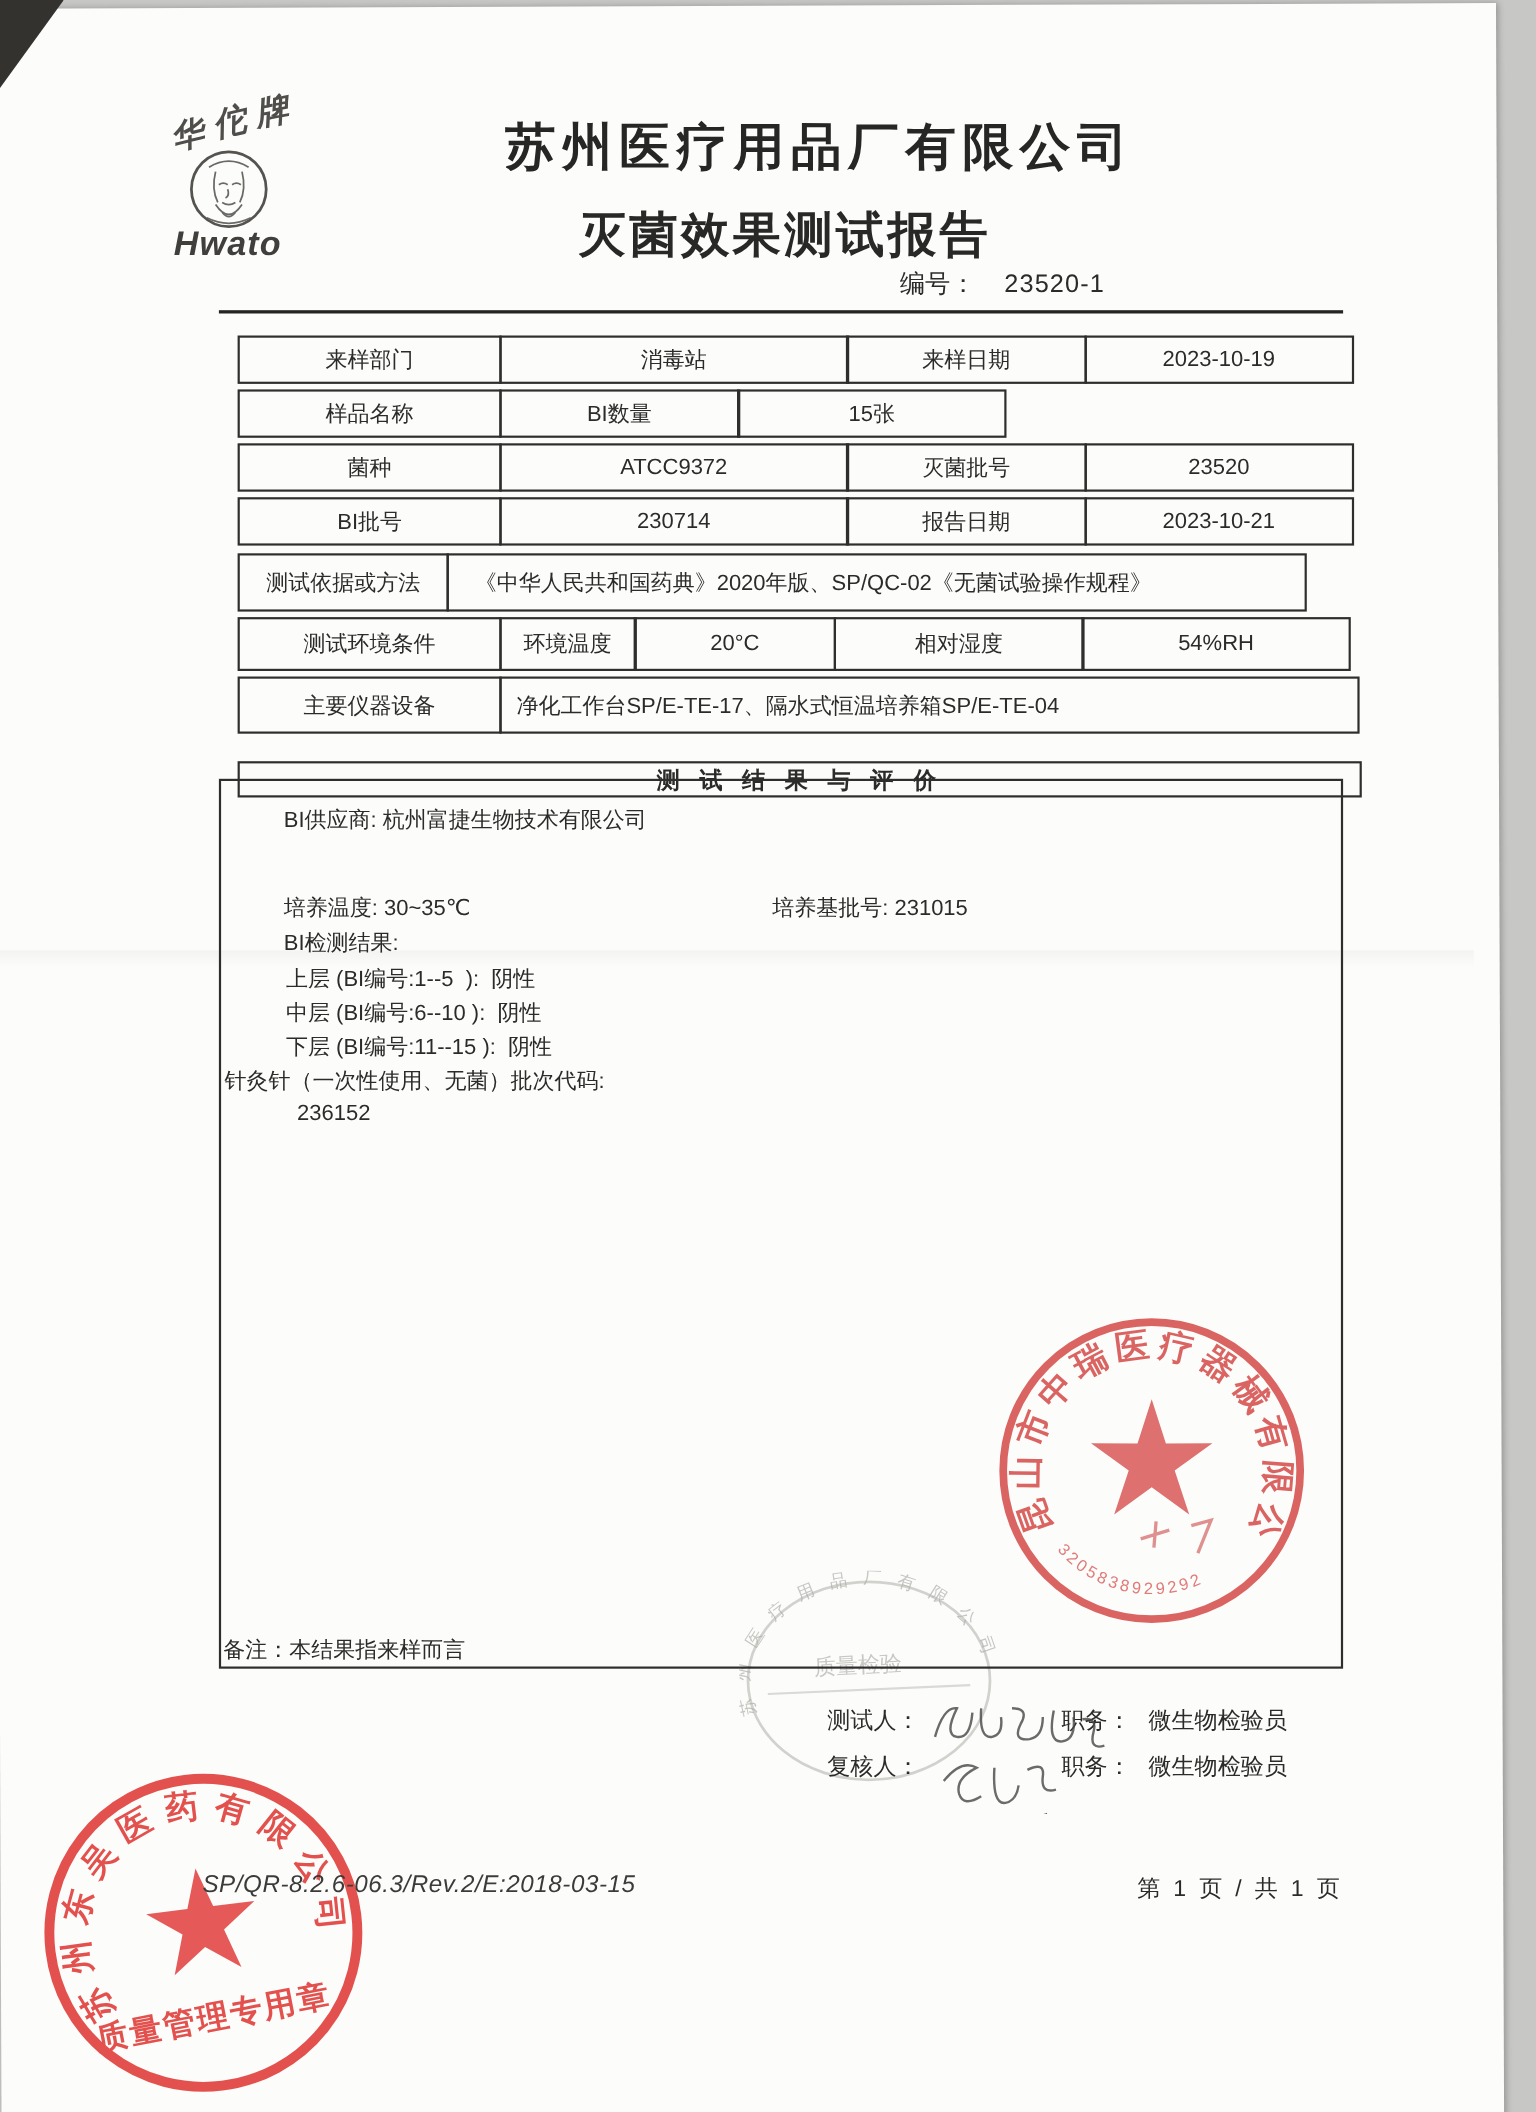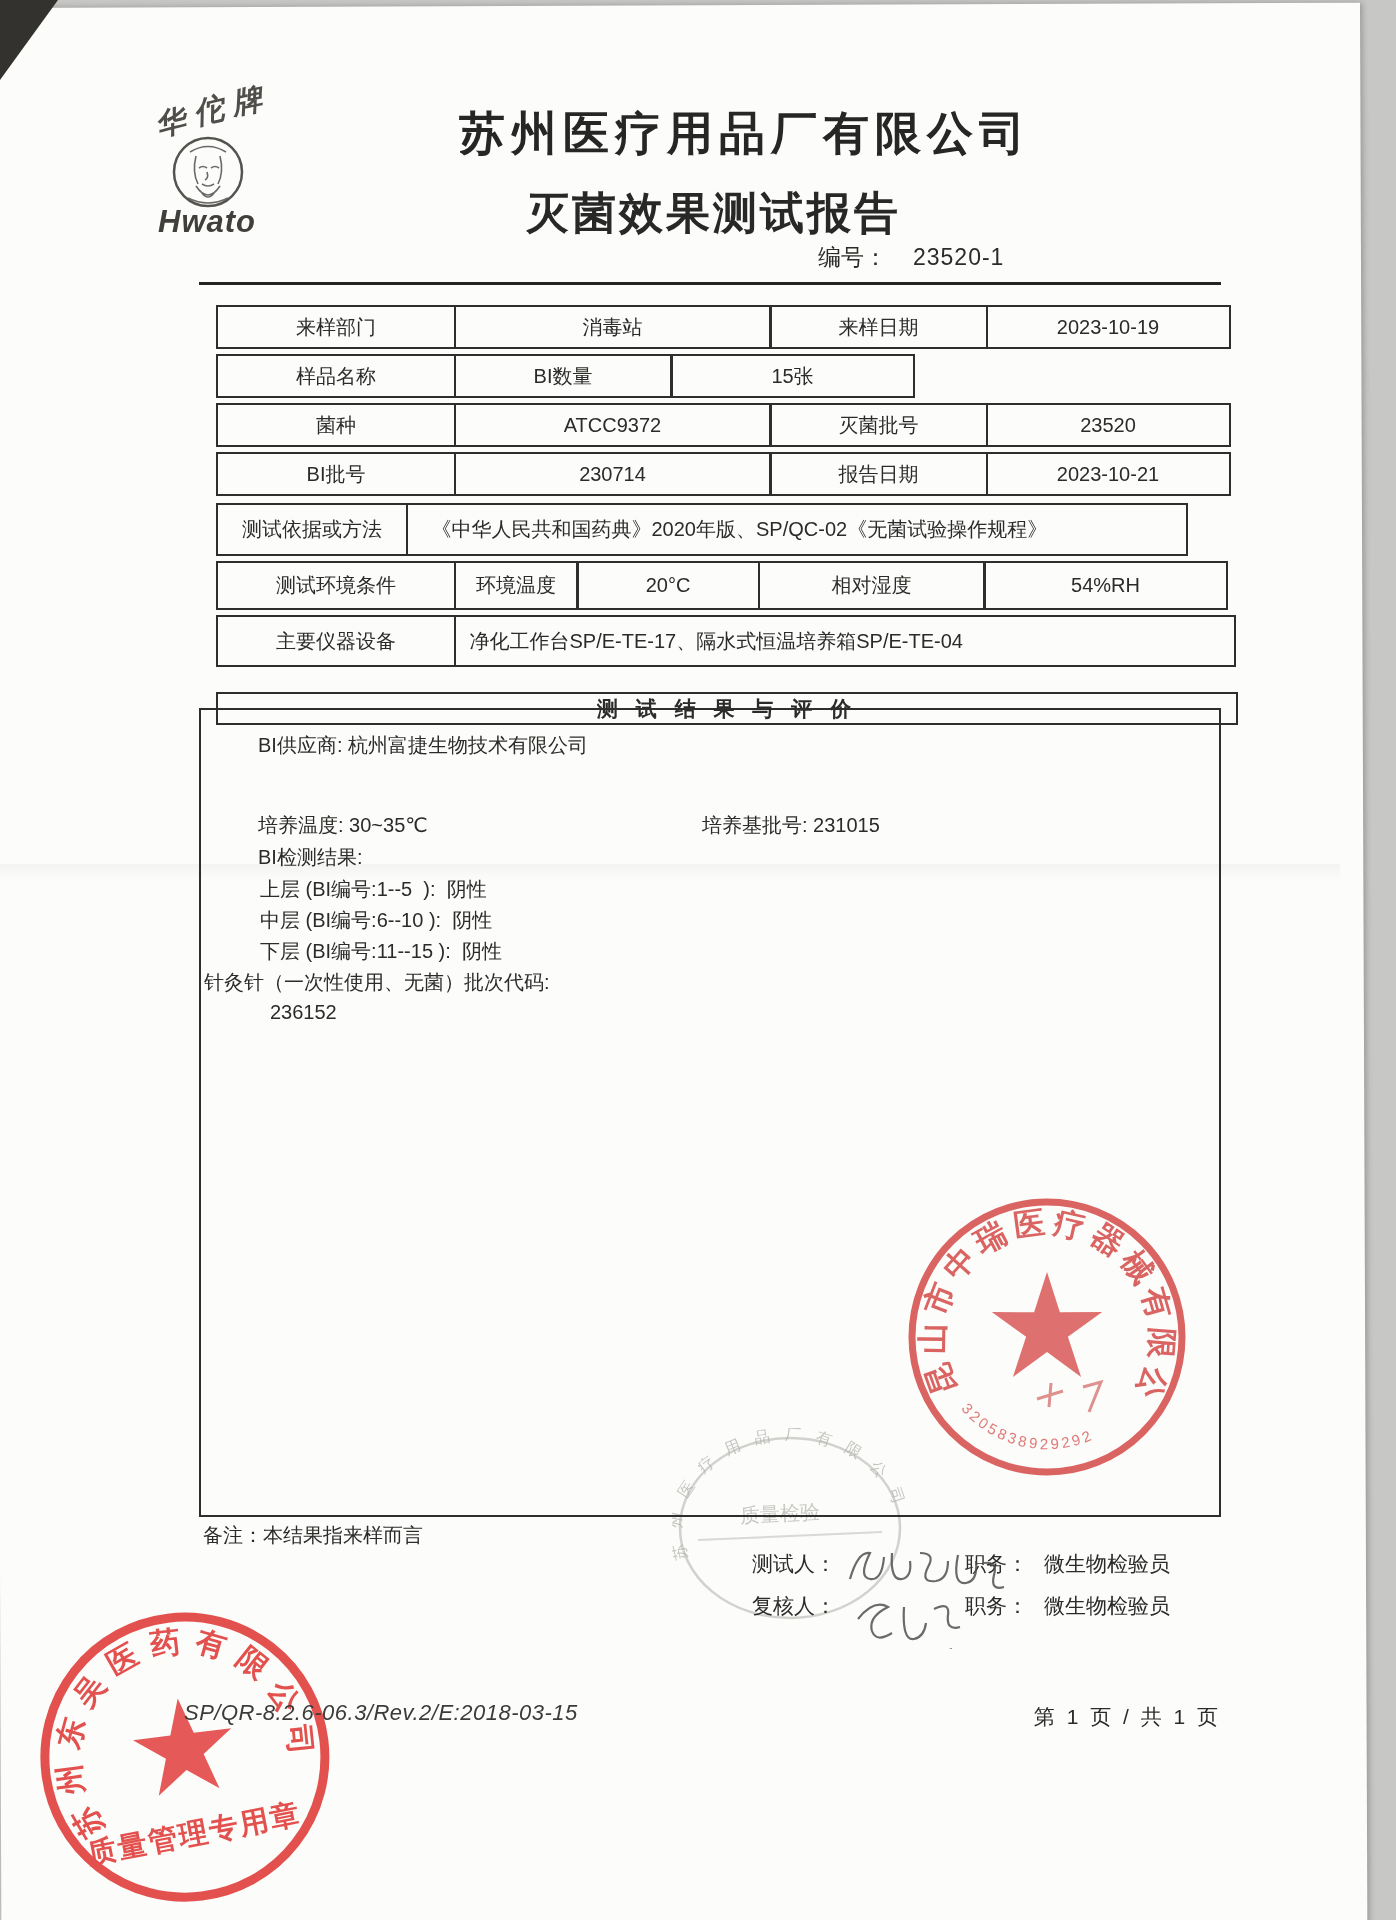--- a/index.html
+++ b/index.html
@@ -49,21 +49,21 @@
   .cell + .cell { margin-left:-2.5px; }
   .cell.left { justify-content:flex-start; padding-left:24px; }
   .band-cell { font-weight:bold; letter-spacing:6px; font-size:21px; }
 
   .bigcell {
     position:absolute; left:199px; top:708px; width:1022px; height:809px;
     border:2.5px solid #2e2e2c;
   }
   .bl { position:absolute; font-size:20px; white-space:pre; color:#2b2b29; }
 
-  .remark { position:absolute; left:203px; top:1522px; font-size:20px; }
+  .remark { position:absolute; left:203px; top:1486px; font-size:20px; }
   .sig-label { position:absolute; font-size:21px; }
   .sig-duty  { position:absolute; font-size:21px;text-align:center; }
   .sig-duty .v { margin-left:16px; }
 
   .doc-code {
     position:absolute; left:184px; top:1700px; font-size:22px; font-style:italic;
     color:#3b3b39; letter-spacing:.5px;
   }
   .page-info {
     position:absolute; left:950px; top:1703px; width:271px; text-align:right;

